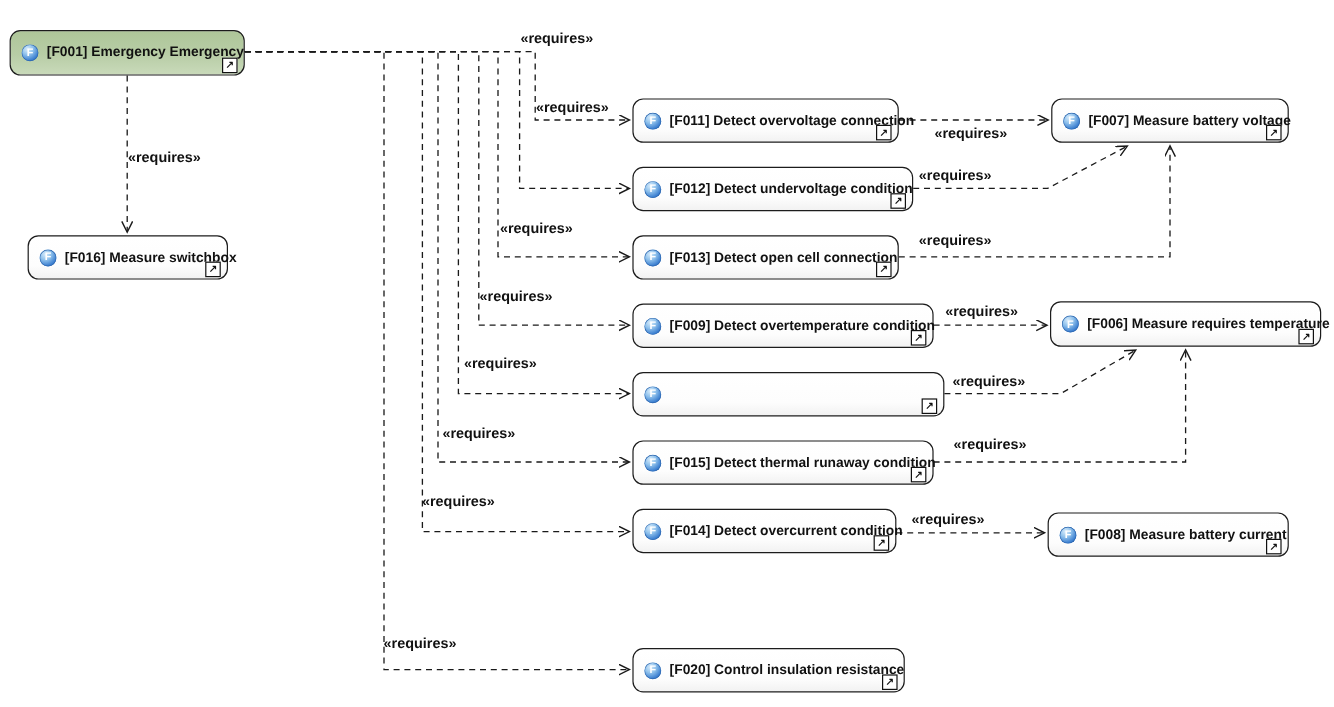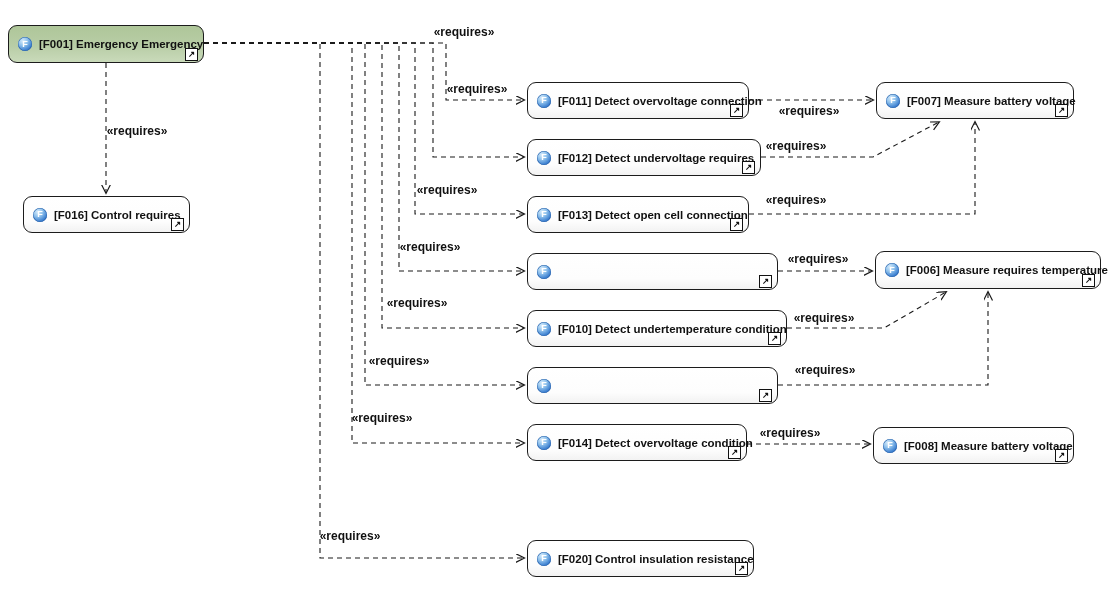--- a/index.html
+++ b/index.html
@@ -86,75 +86,76 @@
         <i class="fletter">F</i>
       </span>
     <span class="nlabel">[F001] Emergency Emergency</span>
     <span class="deco">↗</span>
   </div>
 
   <div class="node" style="left:23px;top:196px;width:167px;height:37px">
     <span class="ficon">
         <i class="fletter">F</i>
       </span>
-    <span class="nlabel">[F016] Control requires</span>
+    <span class="nlabel">[F016] Measure switchbox</span>
     <span class="deco">↗</span>
   </div>
 
   <div class="node" style="left:527px;top:82px;width:222px;height:37px">
     <span class="ficon">
         <i class="fletter">F</i>
       </span>
     <span class="nlabel">[F011] Detect overvoltage connection</span>
     <span class="deco">↗</span>
   </div>
 
   <div class="node" style="left:527px;top:139px;width:234px;height:37px">
     <span class="ficon">
         <i class="fletter">F</i>
       </span>
-    <span class="nlabel">[F012] Detect undervoltage requires</span>
+    <span class="nlabel">[F012] Detect undervoltage condition</span>
     <span class="deco">↗</span>
   </div>
 
   <div class="node" style="left:527px;top:196px;width:222px;height:37px">
     <span class="ficon">
         <i class="fletter">F</i>
       </span>
     <span class="nlabel">[F013] Detect open cell connection</span>
     <span class="deco">↗</span>
   </div>
 
   <div class="node" style="left:527px;top:253px;width:251px;height:37px">
     <span class="ficon">
         <i class="fletter">F</i>
       </span>
+    <span class="nlabel">[F009] Detect overtemperature condition</span>
     <span class="deco">↗</span>
   </div>
 
   <div class="node" style="left:527px;top:310px;width:260px;height:37px">
     <span class="ficon">
         <i class="fletter">F</i>
       </span>
-    <span class="nlabel">[F010] Detect undertemperature condition</span>
     <span class="deco">↗</span>
   </div>
 
   <div class="node" style="left:527px;top:367px;width:251px;height:37px">
     <span class="ficon">
         <i class="fletter">F</i>
       </span>
+    <span class="nlabel">[F015] Detect thermal runaway condition</span>
     <span class="deco">↗</span>
   </div>
 
   <div class="node" style="left:527px;top:424px;width:220px;height:37px">
     <span class="ficon">
         <i class="fletter">F</i>
       </span>
-    <span class="nlabel">[F014] Detect overvoltage condition</span>
+    <span class="nlabel">[F014] Detect overcurrent condition</span>
     <span class="deco">↗</span>
   </div>
 
   <div class="node" style="left:527px;top:540px;width:227px;height:37px">
     <span class="ficon">
         <i class="fletter">F</i>
       </span>
     <span class="nlabel">[F020] Control insulation resistance</span>
     <span class="deco">↗</span>
   </div>
@@ -172,21 +173,21 @@
         <i class="fletter">F</i>
       </span>
     <span class="nlabel">[F006] Measure requires temperature</span>
     <span class="deco">↗</span>
   </div>
 
   <div class="node" style="left:873px;top:427px;width:201px;height:37px">
     <span class="ficon">
         <i class="fletter">F</i>
       </span>
-    <span class="nlabel">[F008] Measure battery voltage</span>
+    <span class="nlabel">[F008] Measure battery current</span>
     <span class="deco">↗</span>
   </div>
 
   <span class="elabel" style="left:137px;top:131px">«requires»</span>
   <span class="elabel" style="left:477px;top:89px">«requires»</span>
   <span class="elabel" style="left:464px;top:32px">«requires»</span>
   <span class="elabel" style="left:447px;top:190px">«requires»</span>
   <span class="elabel" style="left:430px;top:247px">«requires»</span>
   <span class="elabel" style="left:417px;top:303px">«requires»</span>
   <span class="elabel" style="left:399px;top:361px">«requires»</span>

